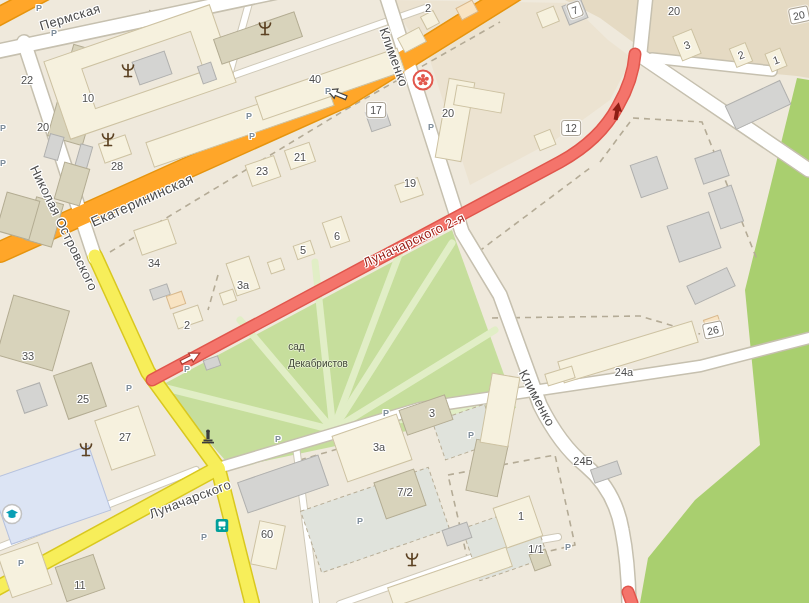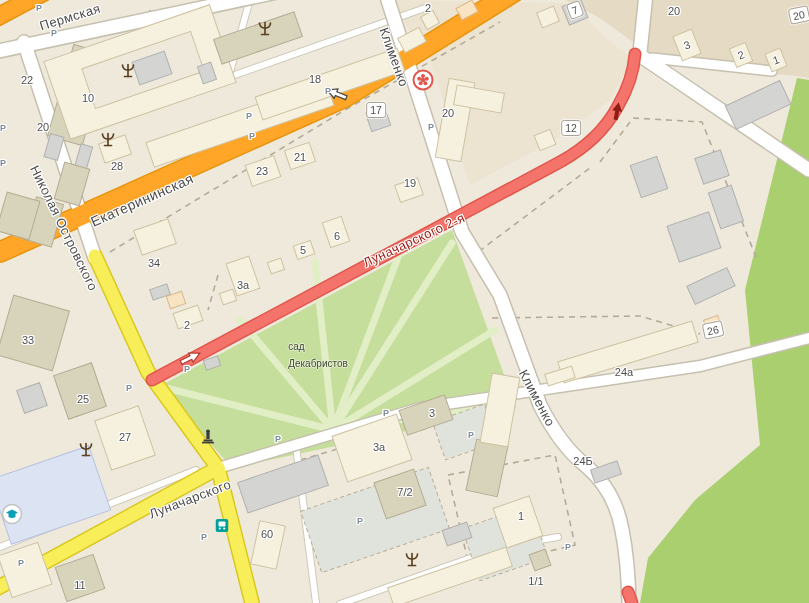--- a/index.html
+++ b/index.html
@@ -208,44 +208,44 @@
     <div class="lbl street" style="left: 64px; top: 228px; transform: translate(-50%, -50%) rotate(64deg); font-size: 13px;">Николая Островского</div>
     <div class="lbl street" style="left: 142px; top: 200px; transform: translate(-50%, -50%) rotate(-24deg); font-size: 14px;">Екатерининская</div>
     <div class="lbl street" style="left: 394px; top: 57px; transform: translate(-50%, -50%) rotate(70deg); font-size: 13px;">Клименко</div>
     <div class="lbl street" style="left: 537px; top: 398px; transform: translate(-50%, -50%) rotate(62deg); font-size: 13px;">Клименко</div>
     <div class="lbl street" style="left: 414px; top: 240px; transform: translate(-50%, -50%) rotate(-25deg); font-size: 13px; color: rgb(156, 32, 24);">Луначарского 2-я</div>
     <div class="lbl street" style="left: 190px; top: 499px; transform: translate(-50%, -50%) rotate(-21deg); font-size: 13px;">Луначарского</div>
     <div class="lbl house" style="left: 27px; top: 80px; transform: translate(-50%, -50%) rotate(0deg);">22</div>
     <div class="lbl house" style="left: 88px; top: 98px; transform: translate(-50%, -50%) rotate(0deg);">10</div>
     <div class="lbl house" style="left: 43px; top: 127px; transform: translate(-50%, -50%) rotate(0deg);">20</div>
     <div class="lbl house" style="left: 117px; top: 166px; transform: translate(-50%, -50%) rotate(0deg);">28</div>
-    <div class="lbl house" style="left: 315px; top: 79px; transform: translate(-50%, -50%) rotate(0deg);">18</div>
+    <div class="lbl house" style="left: 315px; top: 79px; transform: translate(-50%, -50%) rotate(0deg);">40</div>
     <div class="lbl house" style="left: 262px; top: 171px; transform: translate(-50%, -50%) rotate(0deg);">23</div>
     <div class="lbl house" style="left: 300px; top: 157px; transform: translate(-50%, -50%) rotate(0deg);">21</div>
     <div class="lbl house" style="left: 410px; top: 183px; transform: translate(-50%, -50%) rotate(0deg);">19</div>
     <div class="lbl house" style="left: 448px; top: 113px; transform: translate(-50%, -50%) rotate(0deg);">20</div>
     <div class="lbl house" style="left: 428px; top: 8px; transform: translate(-50%, -50%) rotate(0deg);">2</div>
     <div class="lbl house" style="left: 674px; top: 11px; transform: translate(-50%, -50%) rotate(0deg);">20</div>
     <div class="lbl house" style="left: 687px; top: 45px; transform: translate(-50%, -50%) rotate(-20deg);">3</div>
     <div class="lbl house" style="left: 741px; top: 55px; transform: translate(-50%, -50%) rotate(-20deg);">2</div>
     <div class="lbl house" style="left: 776px; top: 60px; transform: translate(-50%, -50%) rotate(-20deg);">1</div>
     <div class="lbl house" style="left: 154px; top: 263px; transform: translate(-50%, -50%) rotate(0deg);">34</div>
     <div class="lbl house" style="left: 243px; top: 285px; transform: translate(-50%, -50%) rotate(0deg);">3а</div>
     <div class="lbl house" style="left: 187px; top: 325px; transform: translate(-50%, -50%) rotate(0deg);">2</div>
     <div class="lbl house" style="left: 303px; top: 250px; transform: translate(-50%, -50%) rotate(0deg);">5</div>
     <div class="lbl house" style="left: 337px; top: 236px; transform: translate(-50%, -50%) rotate(0deg);">6</div>
-    <div class="lbl house" style="left: 28px; top: 340px; transform: translate(-50%, -50%) rotate(0deg);">33</div>
+    <div class="lbl house" style="left: 28px; top: 356px; transform: translate(-50%, -50%) rotate(0deg);">33</div>
     <div class="lbl house" style="left: 83px; top: 399px; transform: translate(-50%, -50%) rotate(0deg);">25</div>
     <div class="lbl house" style="left: 125px; top: 437px; transform: translate(-50%, -50%) rotate(0deg);">27</div>
     <div class="lbl house" style="left: 267px; top: 534px; transform: translate(-50%, -50%) rotate(0deg);">60</div>
     <div class="lbl house" style="left: 379px; top: 447px; transform: translate(-50%, -50%) rotate(0deg);">3а</div>
     <div class="lbl house" style="left: 432px; top: 413px; transform: translate(-50%, -50%) rotate(0deg);">3</div>
     <div class="lbl house" style="left: 405px; top: 492px; transform: translate(-50%, -50%) rotate(0deg);">7/2</div>
     <div class="lbl house" style="left: 521px; top: 516px; transform: translate(-50%, -50%) rotate(0deg);">1</div>
-    <div class="lbl house" style="left: 536px; top: 581px; transform: translate(-50%, -50%) rotate(0deg);">1/1</div>
+    <div class="lbl house" style="left: 536px; top: 549px; transform: translate(-50%, -50%) rotate(0deg);">1/1</div>
     <div class="lbl house" style="left: 80px; top: 585px; transform: translate(-50%, -50%) rotate(0deg);">11</div>
     <div class="lbl house" style="left: 624px; top: 372px; transform: translate(-50%, -50%) rotate(0deg);">24а</div>
     <div class="lbl house" style="left: 583px; top: 461px; transform: translate(-50%, -50%) rotate(0deg);">24Б</div>
     <div class="badge" style="left: 575px; top: 10px; transform: translate(-50%, -50%) rotate(-20deg);">7</div>
     <div class="badge" style="left: 799px; top: 15px; transform: translate(-50%, -50%) rotate(-12deg);">20</div>
     <div class="badge" style="left: 571px; top: 128px; transform: translate(-50%, -50%) rotate(0deg);">12</div>
     <div class="badge" style="left: 376px; top: 110px; transform: translate(-50%, -50%) rotate(0deg);">17</div>
     <div class="badge" style="left: 713px; top: 330px; transform: translate(-50%, -50%) rotate(-12deg);">26</div>
     <div class="lbl pk" style="left: 39px; top: 8px; transform: translate(-50%, -50%) rotate(0deg);">Р</div>
     <div class="lbl pk" style="left: 54px; top: 33px; transform: translate(-50%, -50%) rotate(0deg);">Р</div>

